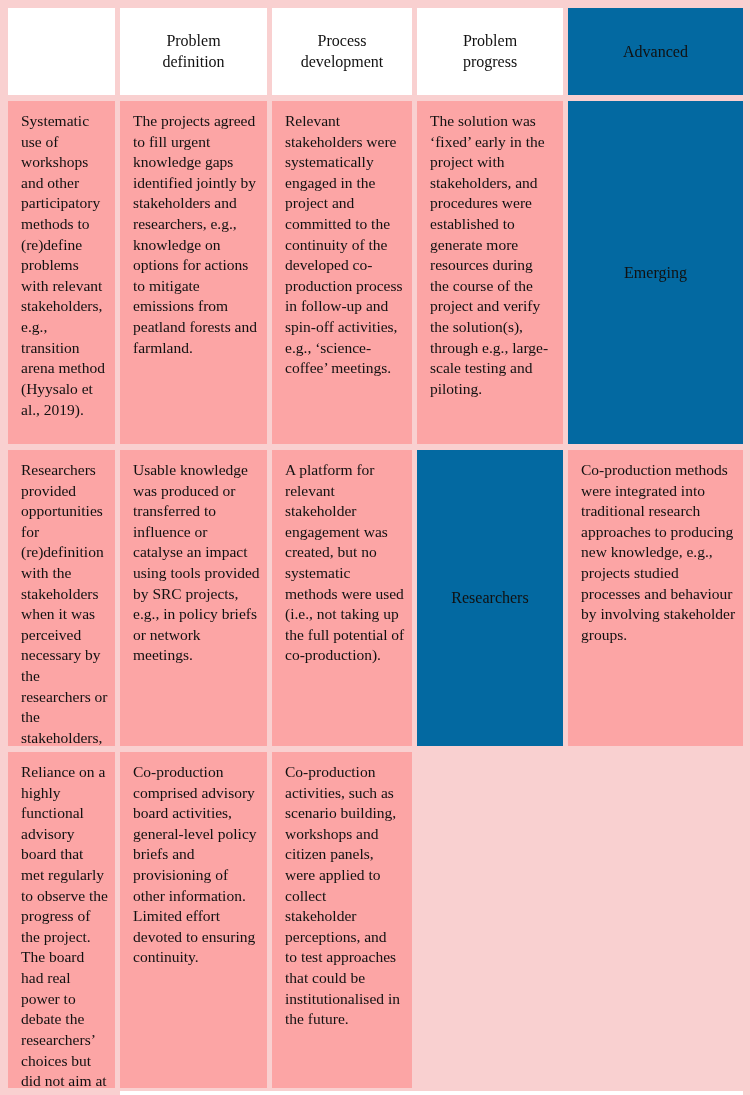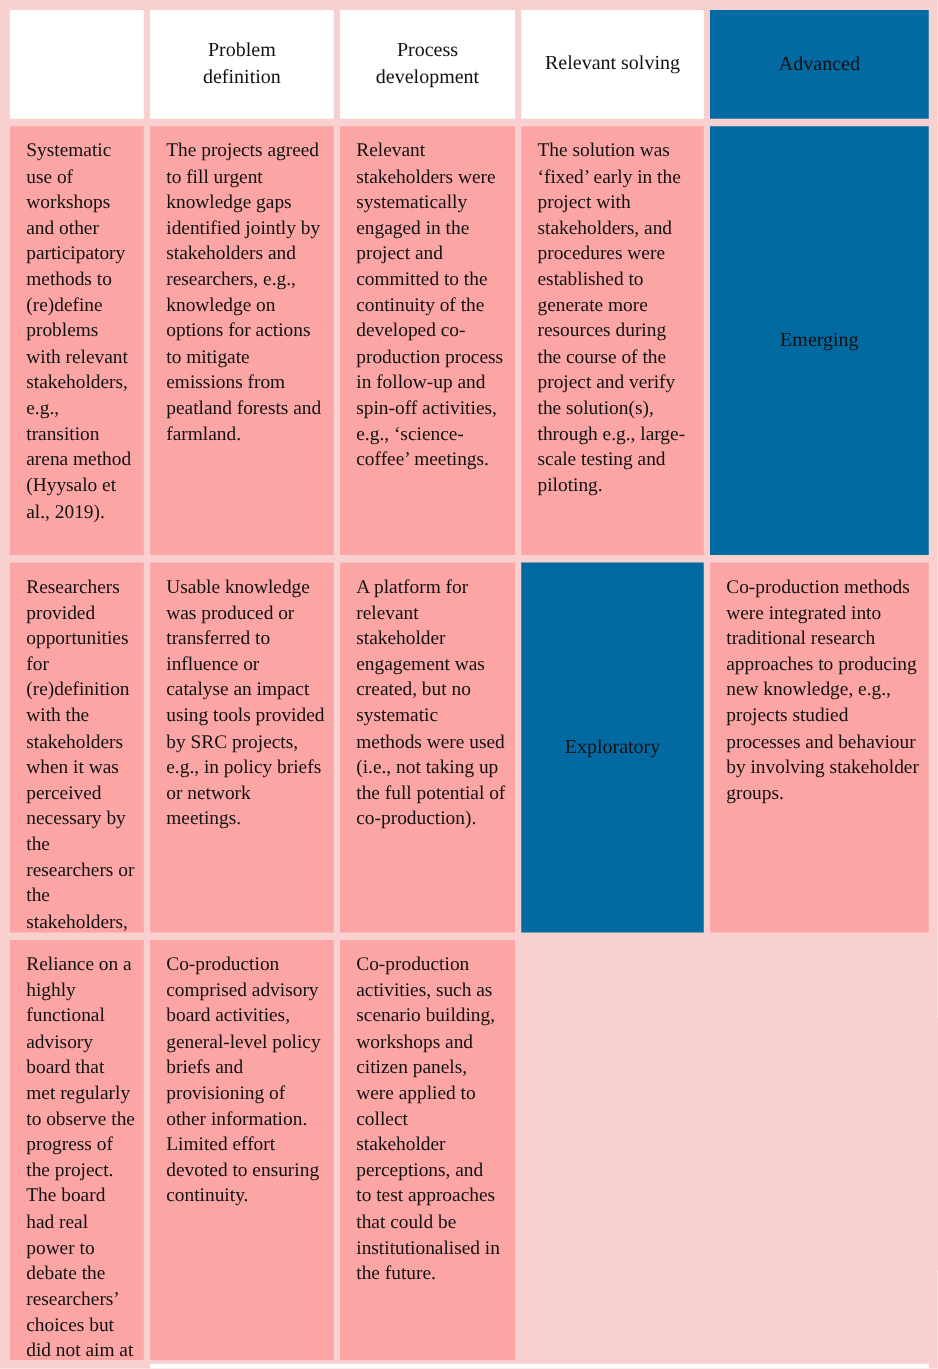--- a/index.html
+++ b/index.html
@@ -60,34 +60,34 @@
 </style>
 </head>
 <body>
 
 <div class="page">
   <div class="grid">
 
     <div class="corner"></div>
     <div class="hcell">Problem definition</div>
     <div class="hcell">Process development</div>
-    <div class="hcell">Relevant solving</div>
+    <div class="hcell">Problem progress</div>
 
     <div class="rlabel">Advanced</div>
     <div class="cell">Systematic use of workshops and other participatory methods to (re)define problems with relevant stakeholders, e.g., transition arena method (Hyysalo et al., 2019).</div>
     <div class="cell">The projects agreed to fill urgent knowledge gaps identified jointly by stakeholders and researchers, e.g., knowledge on options for actions to mitigate emissions from peatland forests and farmland.</div>
     <div class="cell">Relevant stakeholders were systematically engaged in the project and committed to the continuity of the developed co-production process in follow-up and spin-off activities, e.g., ‘science-coffee’ meetings.</div>
     <div class="cell cell-last">The solution was ‘fixed’ early in the project with stakeholders, and procedures were established to generate more resources during the course of the project and verify the solution(s), through e.g., large-scale testing and piloting.</div>
 
     <div class="rlabel">Emerging</div>
     <div class="cell">Researchers provided opportunities for (re)definition with the stakeholders when it was perceived necessary by the researchers or the stakeholders, e.g., stand-alone workshops.</div>
     <div class="cell">Usable knowledge was produced or transferred to influence or catalyse an impact using tools provided by SRC projects, e.g., in policy briefs or network meetings.</div>
     <div class="cell">A platform for relevant stakeholder engagement was created, but no systematic methods were used (i.e., not taking up the full potential of co-production).</div>
 
-    <div class="rlabel">Exploratory</div>
+    <div class="rlabel">Researchers</div>
     <div class="cell">Co-production methods were integrated into traditional research approaches to producing new knowledge, e.g., projects studied processes and behaviour by involving stakeholder groups.</div>
     <div class="cell">Reliance on a highly functional advisory board that met regularly to observe the progress of the project. The board had real power to debate the researchers’ choices but did not aim at (re)defining the underlying societal problem.</div>
     <div class="cell">Co-production comprised advisory board activities, general-level policy briefs and provisioning of other information. Limited effort devoted to ensuring continuity.</div>
     <div class="cell cell-last">Co-production activities, such as scenario building, workshops and citizen panels, were applied to collect stakeholder perceptions, and to test approaches that could be institutionalised in the future.</div>
 
   </div>
 
   <div class="next-row-sliver"></div>
 </div>
 

